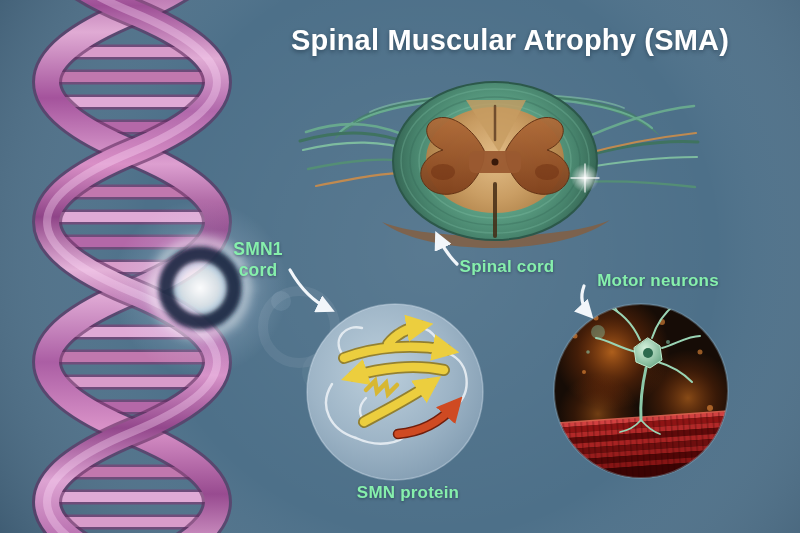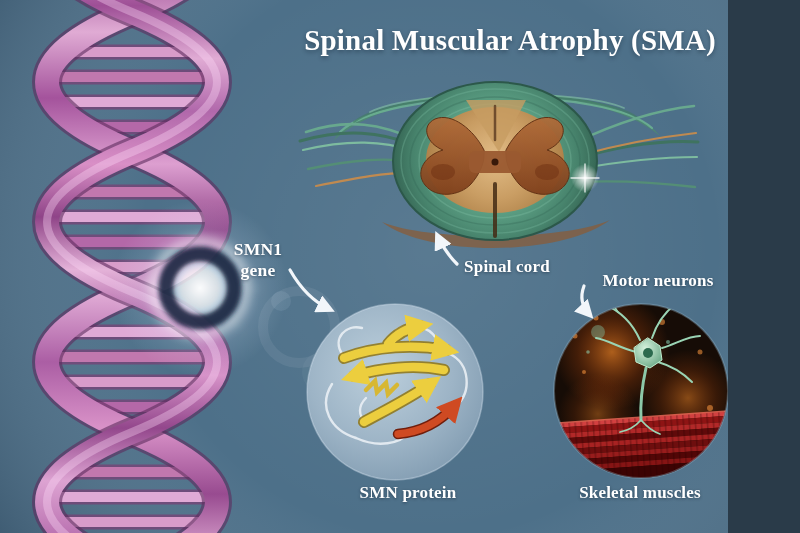--- a/index.html
+++ b/index.html
@@ -1,22 +1,22 @@
 <!DOCTYPE html>
 <html><head>
 <meta charset="utf-8">
 <style>
   html,body{margin:0;padding:0;background:#2a3b49;}
-  .stage{position:relative;width:700px;height:533px;overflow:hidden;background:#4d7089;
-         font-family:Liberation Serif, serif;padding-left:28px;}
+  .stage{position:relative;width:800px;height:533px;overflow:hidden;background:#4d7089;
+         font-family:Liberation Sans, sans-serif;}
   svg.scene{position:absolute;left:0;top:0;}
   .title{position:absolute;left:240px;top:24px;width:540px;text-align:center;color:#fff;
          font-weight:bold;font-size:29px;letter-spacing:.2px;
          text-shadow:0 2px 4px rgba(10,25,40,.4);}
-  .lbl{position:absolute;color:#ffffff;font-weight:bold;font-size:17px;text-align:center;
+  .lbl{position:absolute;color:#86efac;font-weight:bold;font-size:17px;text-align:center;
        letter-spacing:.2px;text-shadow:0 1px 3px rgba(10,25,40,.45);}
   .lbl-gene{left:210px;top:239px;width:96px;font-size:17.5px;line-height:21px;}
   .lbl-cord{left:447px;top:257px;width:120px;}
   .lbl-motor{left:588px;top:271px;width:140px;}
   .lbl-protein{left:338px;top:483px;width:140px;}
   .lbl-muscle{left:560px;top:483px;width:160px;}
 </style>
 </head>
 <body>
 
@@ -317,19 +317,18 @@
     <path d="M 290,270 Q 306,298 329,309" marker-end="url(#mWhite)"></path>
     <path d="M 457,264 Q 445,252 438,237" marker-end="url(#mWhite)"></path>
     <path d="M 584,286 Q 578,302 589,314" marker-end="url(#mWhite)"></path>
   </g>
 </svg>
 
   <div class="title">Spinal Muscular Atrophy (SMA)</div>
 
   <div class="lbl lbl-gene">
     <div>SMN1</div>
-    <div>gene</div>
+    <div>cord</div>
   </div>
   <div class="lbl lbl-motor">Motor neurons</div>
   <div class="lbl lbl-cord">Spinal cord</div>
   <div class="lbl lbl-protein">SMN protein</div>
-  <div class="lbl lbl-muscle">Skeletal muscles</div>
 </div>
 
 </body></html>

